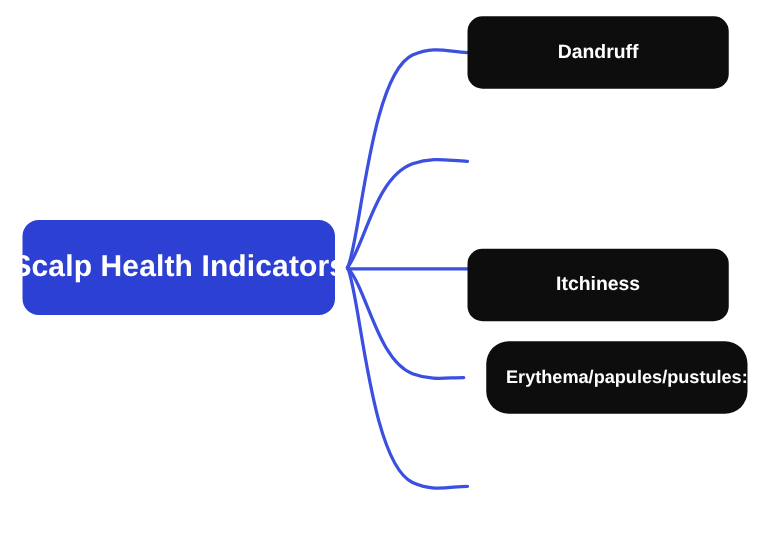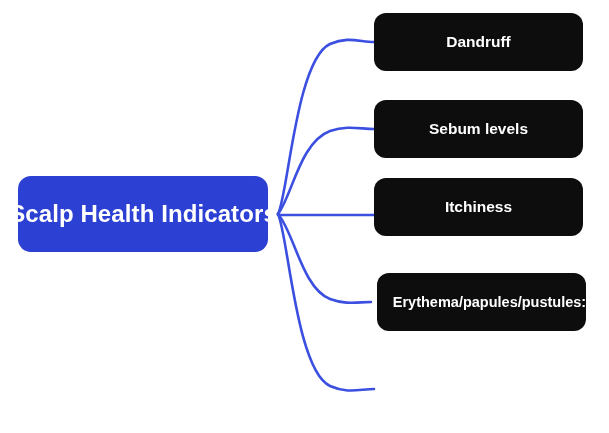--- a/index.html
+++ b/index.html
@@ -50,22 +50,22 @@
     left: 374px;
     width: 209px;
     height: 58px;
     background: #0d0d0d;
     font-size: 15.5px;
     font-weight: bold;
     border-radius: 12px;
   }
   .leaf-0 { top: 13px; }
   .leaf-1 { top: 100px; }
-  .leaf-2 { top: 178px; }
-  .leaf-3 { top: 273px; left: 377px; }
+  .leaf-2 { top: 199px; }
+  .leaf-3 { top: 273px; left: 389px; border-radius: 18px; }
   .leaf-4 { top: 360px; }
   .leaf-3 .node-label {
     font-size: 14.5px;
     overflow: visible;
     position: relative;
     left: 8px;
   }
   .node-label {
     display: block;
     line-height: 1;
@@ -87,23 +87,20 @@
   </svg>
 
   <div class="node root-node">
     <span class="node-label">Scalp Health Indicators</span>
   </div>
 
   <div class="node leaf-node leaf-0">
     <span class="node-label">Dandruff</span>
   </div>
 
-  <div class="node leaf-node leaf-1">
-    <span class="node-label">Sebum levels</span>
-  </div>
 
   <div class="node leaf-node leaf-2">
     <span class="node-label">Itchiness</span>
   </div>
 
   <div class="node leaf-node leaf-3">
     <span class="node-label">Erythema/papules/pustules:</span>
   </div>
 
 

